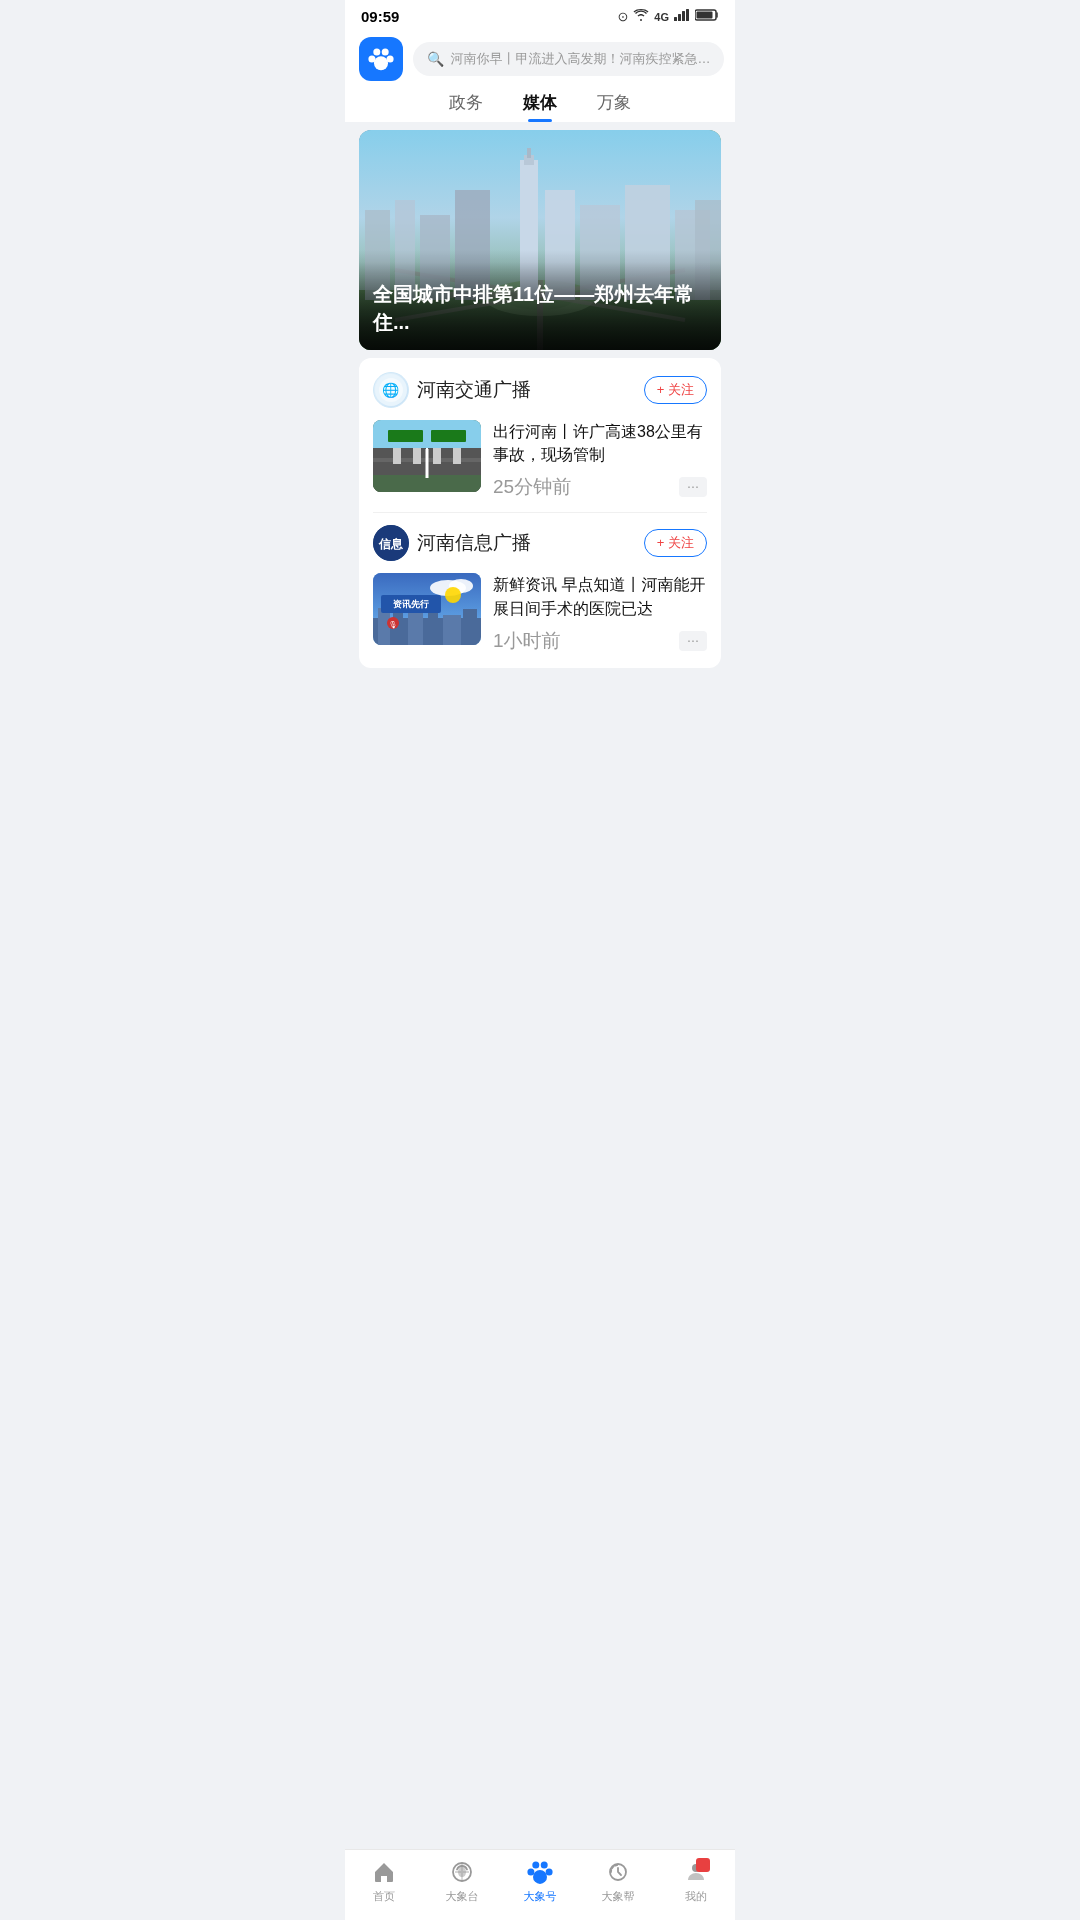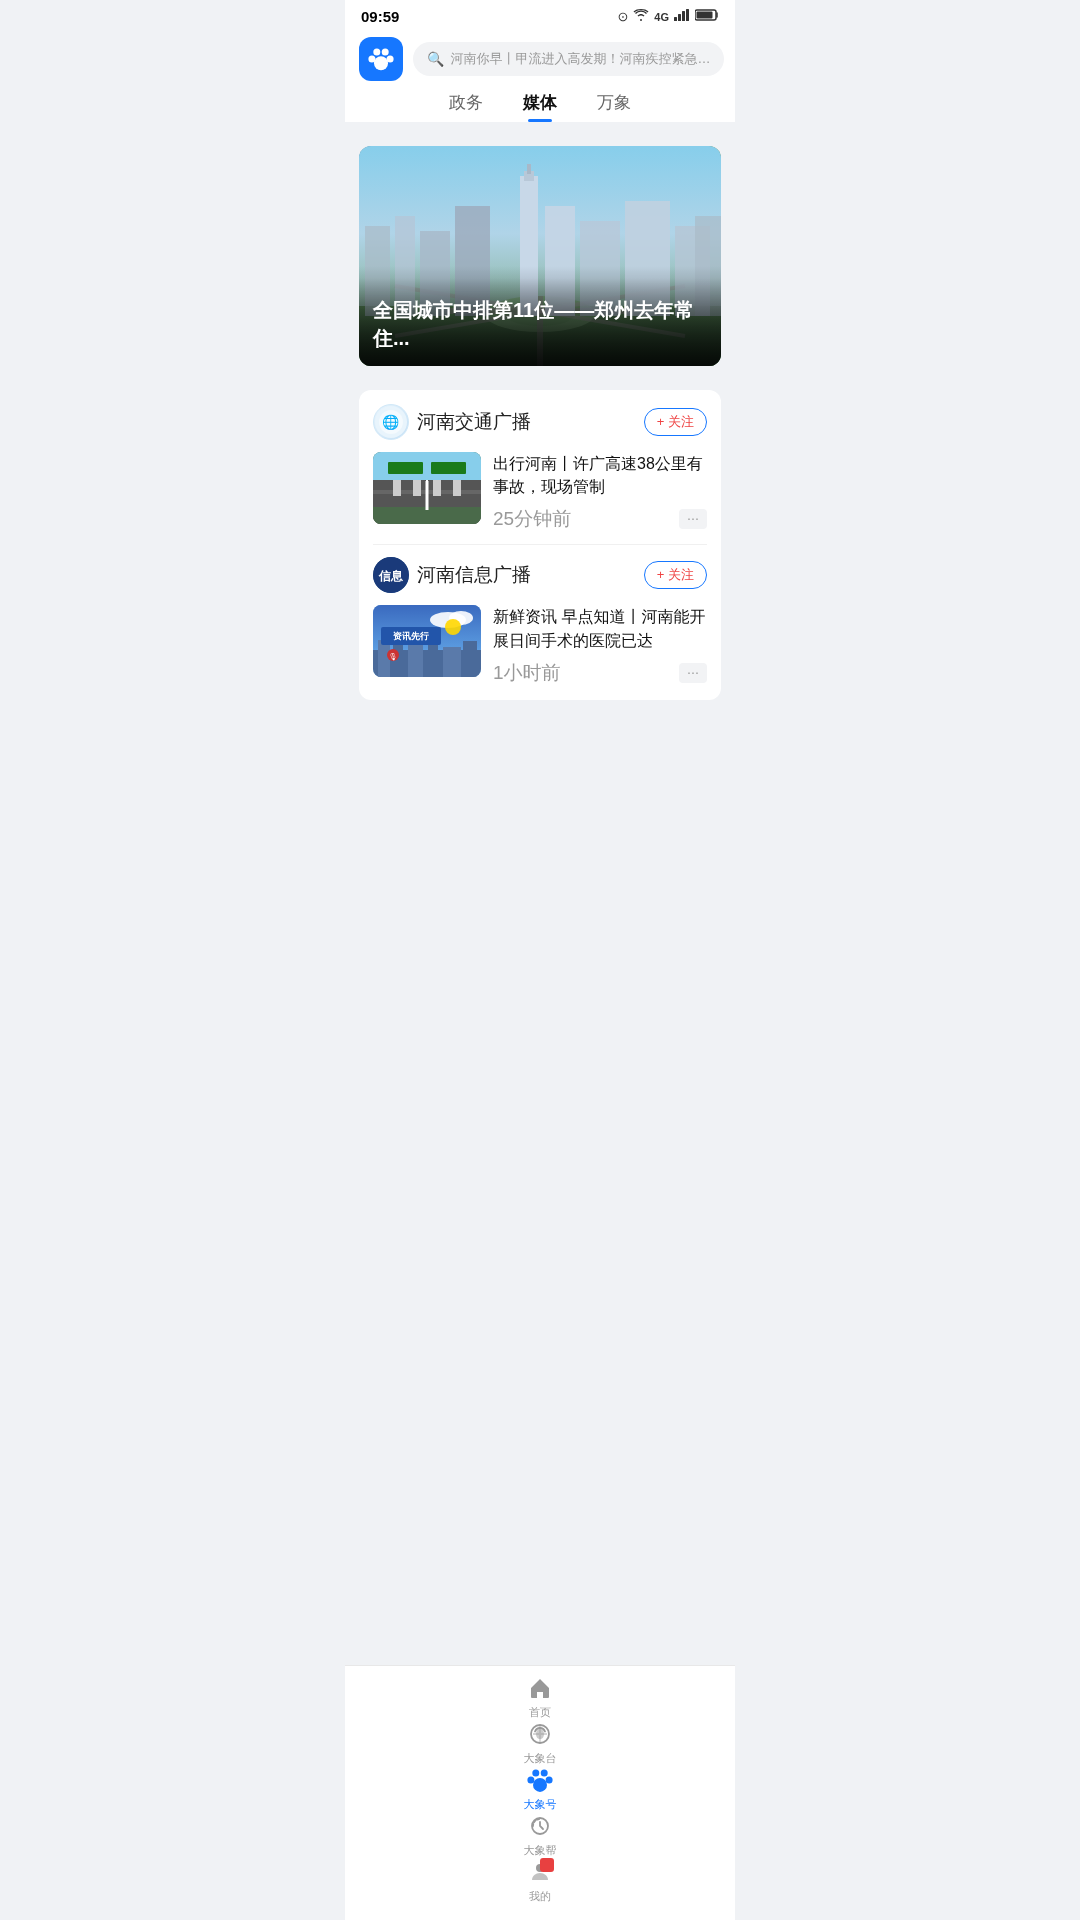--- a/index.html
+++ b/index.html
@@ -104,21 +104,21 @@
       left: 50%;
       transform: translateX(-50%);
       width: 24px;
       height: 3px;
       background: #1677ff;
       border-radius: 2px;
     }
 
     
     .hero {
-      margin: 24px 14px;
+      margin: 8px 14px;
       border-radius: 12px;
       overflow: hidden;
       position: relative;
       height: 220px;
     }
     .hero-image {
       width: 100%;
       height: 100%;
       background: linear-gradient(135deg, #5b8fa8 0%, #7aabb5 20%, #a8c5b0 40%, #6b8f5e 60%, #4a7a4a 80%, #3a6040 100%);
       position: relative;
@@ -271,21 +271,20 @@
       position: fixed;
       bottom: 0;
       left: 50%;
       transform: translateX(-50%);
       width: 390px;
       background: #fff;
       border-top: 1px solid #e8e8e8;
       display: flex;
       justify-content: space-around;
       padding: 8px 0 16px;
-      flex-direction: column;
     }
     .nav-item {
       display: flex;
       flex-direction: column;
       align-items: center;
       gap: 3px;
       cursor: pointer;
       min-width: 60px;
     }
     .nav-icon {

